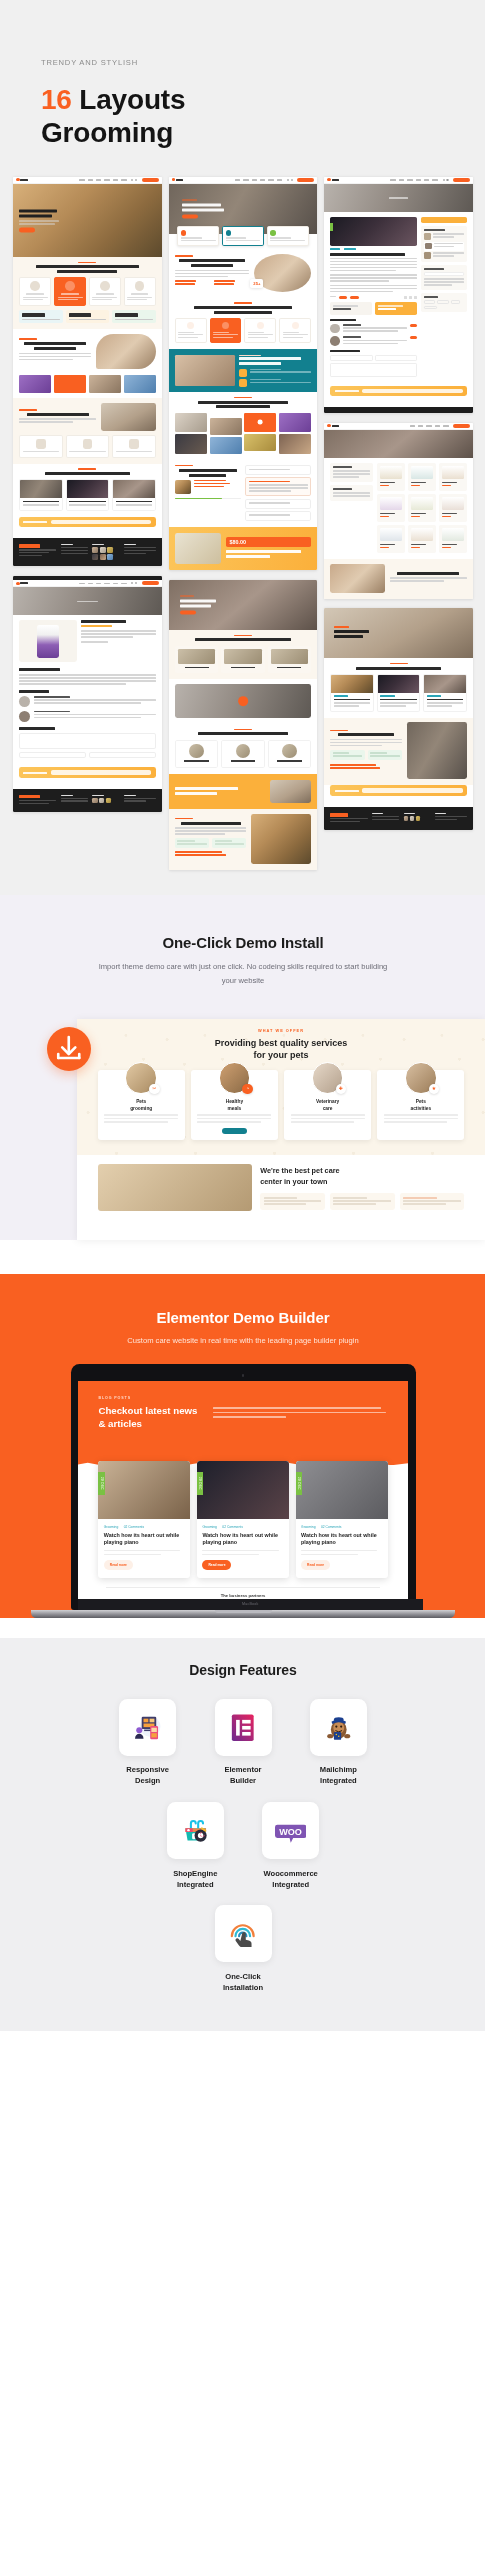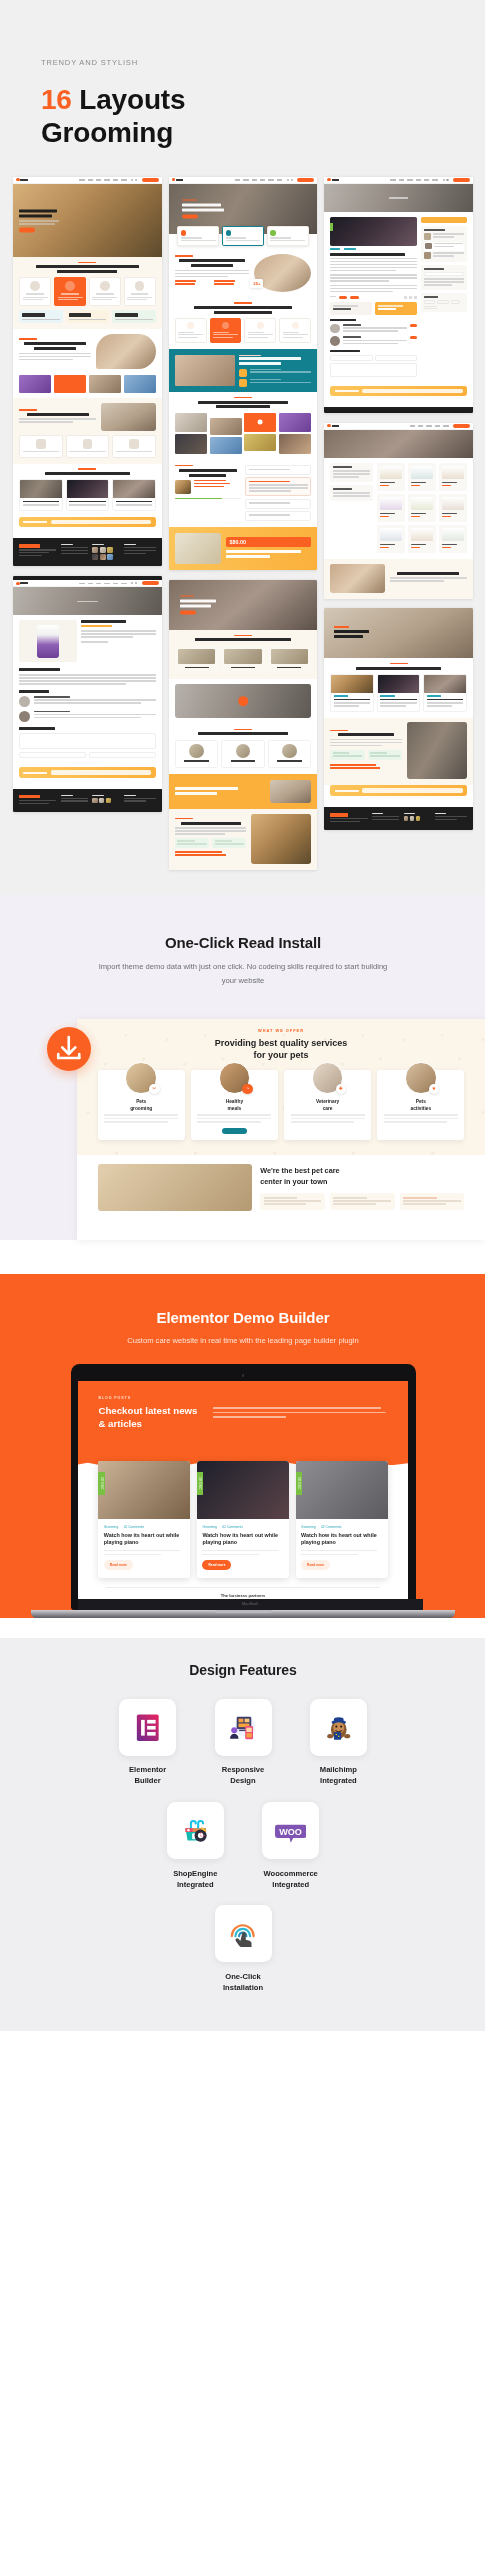--- a/index.html
+++ b/index.html
@@ -1225,22 +1225,22 @@
                 </div>
             </div>
           </div>
         </div>
       </div>
 
     </div>
   </section>
 
   <section class="sec-demo">
-    <h2 class="sec-h2">One-Click Read Install</h2>
-    <p class="sec-p">Import theme demo data with just one click. No codeing skills required to start building your website</p>
+    <h2 class="sec-h2">One-Click Demo Install</h2>
+    <p class="sec-p">Import theme demo care with just one click. No codeing skills required to start building your website</p>
 
     <div class="demo-stage">
       <div class="dl-badge">
         <svg class="ic" width="20.6" height="20.6" viewBox="0 0 24 24" fill="none" stroke="#fff" stroke-width="2" stroke-linecap="round" stroke-linejoin="round">
           <path d="M12 3v11"></path>
             <path d="M7 11l5 5 5-5"></path>
             <path d="M4 19h16"></path>
             <path d="M4 19v-3"></path>
             <path d="M20 19v-3"></path>
         </svg>
@@ -1404,56 +1404,56 @@
     </div>
     <div class="elem-white"></div>
   </section>
 
   <section class="sec-feat">
     <h2 class="sec-h2">Design Features</h2>
 
     <div class="feat-grid">
 
       <div class="feat-row">
+        <div class="feat-item">
+          <div class="feat-tile">
+            <svg class="ic" viewBox="0 0 52 52">
+              <circle cx="30" cy="24" r="17" fill="#eef3fb"></circle>
+              <rect x="16" y="8" width="24" height="20" rx="2" fill="#3f3d6b"></rect>
+              <rect x="19" y="11" width="8" height="6" fill="#f7a13c"></rect>
+              <rect x="29" y="11" width="8" height="6" fill="#f7c77a"></rect>
+              <rect x="19" y="19" width="18" height="6" fill="#f7a13c"></rect>
+              <rect x="20" y="29" width="16" height="2.5" fill="#3f3d6b"></rect>
+              <rect x="30" y="23" width="13" height="22" rx="2" fill="#ec4f7e"></rect>
+              <rect x="32" y="26" width="9" height="7" fill="#fbd9a6"></rect>
+              <rect x="32" y="35" width="9" height="7" fill="#f7a13c"></rect>
+              <circle cx="12" cy="30" r="5" fill="#8e5ad1"></circle>
+              <path d="M5 44c0-5 3.5-8 7-8s7 3 7 8z" fill="#2b2a52"></path>
+            </svg>
+          </div>
+          <div class="feat-label">Responsive<br>Design</div>
+        </div>
+
         <div class="feat-item">
           <div class="feat-tile">
             <svg class="ic" viewBox="0 0 52 52">
               <defs>
                   <linearGradient id="gel" x1="0" y1="1" x2="1" y2="0">
                     <stop offset="0" stop-color="#6b2a8f"></stop>
                     <stop offset="1" stop-color="#e8245f"></stop>
                   </linearGradient>
                 </defs>
               <rect x="8" y="4" width="36" height="44" rx="3" fill="url(#gel)"></rect>
               <rect x="15" y="13" width="6" height="26" fill="#fff"></rect>
               <rect x="25" y="13" width="14" height="6" fill="#fff"></rect>
               <rect x="25" y="23" width="14" height="6" fill="#fff"></rect>
               <rect x="25" y="33" width="14" height="6" fill="#fff"></rect>
             </svg>
           </div>
           <div class="feat-label">Elementor<br>Builder</div>
-        </div>
-
-        <div class="feat-item">
-          <div class="feat-tile">
-            <svg class="ic" viewBox="0 0 52 52">
-              <circle cx="30" cy="24" r="17" fill="#eef3fb"></circle>
-              <rect x="16" y="8" width="24" height="20" rx="2" fill="#3f3d6b"></rect>
-              <rect x="19" y="11" width="8" height="6" fill="#f7a13c"></rect>
-              <rect x="29" y="11" width="8" height="6" fill="#f7c77a"></rect>
-              <rect x="19" y="19" width="18" height="6" fill="#f7a13c"></rect>
-              <rect x="20" y="29" width="16" height="2.5" fill="#3f3d6b"></rect>
-              <rect x="30" y="23" width="13" height="22" rx="2" fill="#ec4f7e"></rect>
-              <rect x="32" y="26" width="9" height="7" fill="#fbd9a6"></rect>
-              <rect x="32" y="35" width="9" height="7" fill="#f7a13c"></rect>
-              <circle cx="12" cy="30" r="5" fill="#8e5ad1"></circle>
-              <path d="M5 44c0-5 3.5-8 7-8s7 3 7 8z" fill="#2b2a52"></path>
-            </svg>
-          </div>
-          <div class="feat-label">Responsive<br>Design</div>
         </div>
 
         <div class="feat-item">
           <div class="feat-tile">
             <svg class="ic" viewBox="0 0 52 52">
               <ellipse cx="26" cy="29" rx="13" ry="15" fill="#8a5a33"></ellipse>
               <ellipse cx="26" cy="26" rx="9" ry="10" fill="#c88c55"></ellipse>
               <circle cx="22" cy="24" r="1.8" fill="#2b1a0d"></circle>
                 <circle cx="30" cy="24" r="1.8" fill="#2b1a0d"></circle>
               <path d="M21 31q5 4 10 0" stroke="#2b1a0d" stroke-width="1.6" fill="none" stroke-linecap="round"></path>

